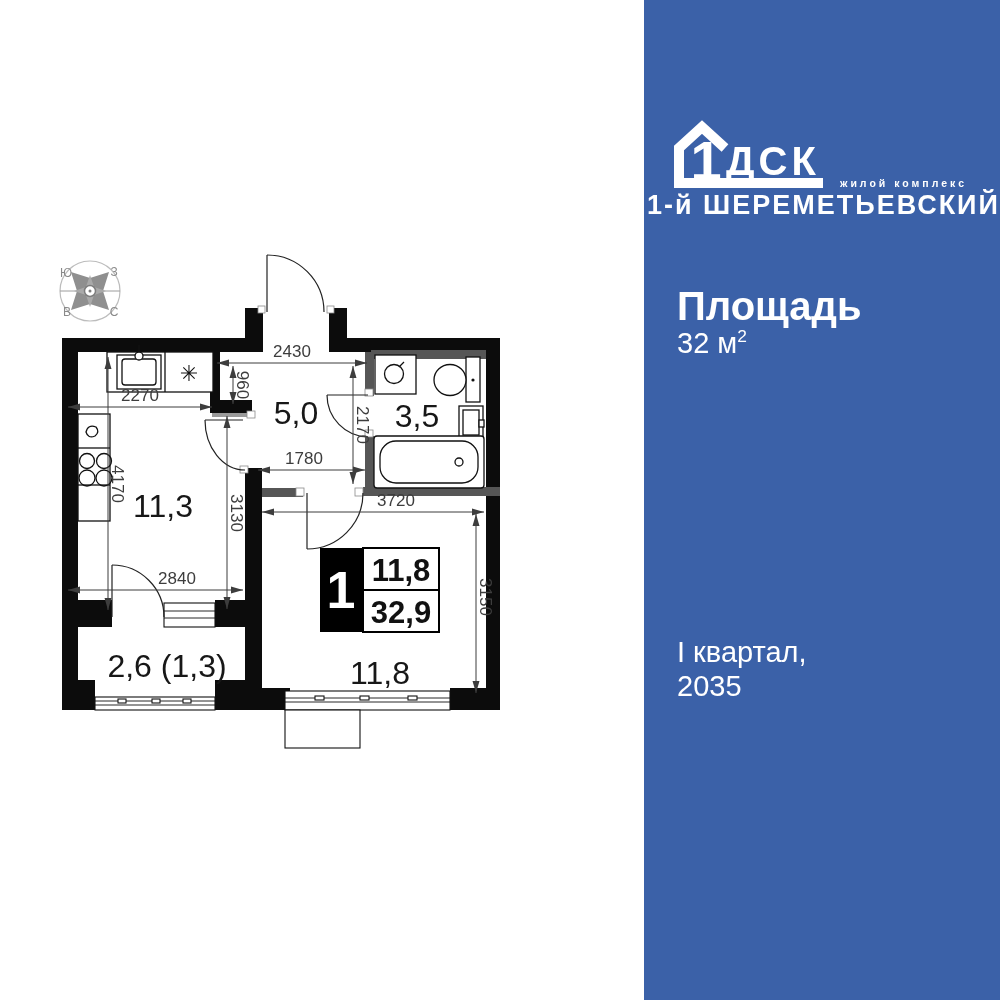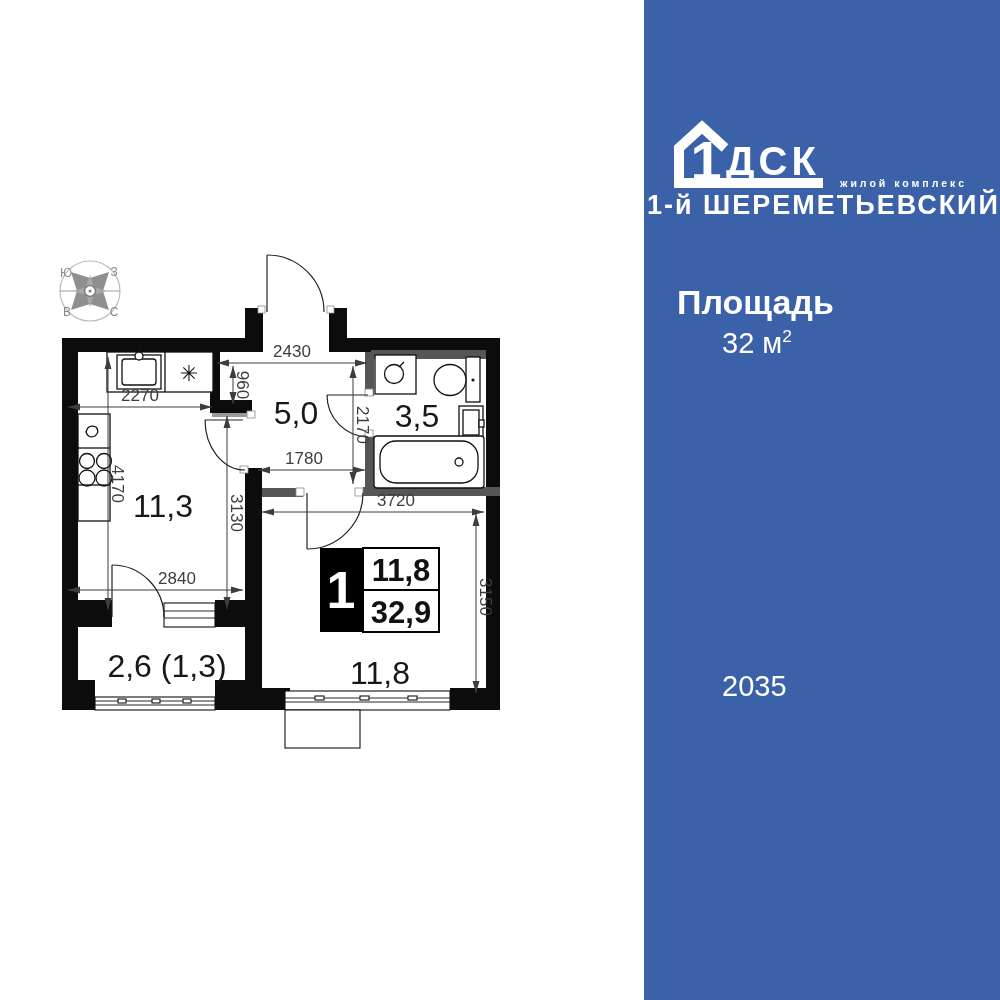--- a/index.html
+++ b/index.html
@@ -1,22 +1,22 @@
 <!DOCTYPE html>
 <html><head>
 <meta charset="utf-8">
 <style>
   html,body{margin:0;padding:0;background:#fff;}
   .stage{position:relative;width:1000px;height:1000px;background:#ffffff;overflow:hidden;
          font-family:"Liberation Sans",sans-serif;}
   .plan-svg{position:absolute;left:0;top:0;}
   .panel{position:absolute;left:644px;top:0;width:356px;height:1000px;background:#3B61A8;}
   .panel .blk{position:absolute;left:33px;color:#fff;white-space:nowrap;}
-  .p-head{font-weight:bold;font-size:34px;line-height:1.1;text-align:center;}
-  .p-val{font-size:29px;line-height:1.15;margin-left:45px;}
+  .p-head{font-weight:bold;font-size:40px;line-height:1.1;text-align:center;}
+  .p-val{font-size:29px;line-height:1.15;}
   .p-val sup{font-size:60%;}
   .logo-svg{position:absolute;left:0;top:120px;}
   svg text{font-family:"Liberation Sans",sans-serif;}
   .dimtxt{font-size:17px;fill:#3d3d3d;}
   .roomtxt{font-size:32px;fill:#171717;}
   .walls{fill:#0c0c0c;}
   .shade{fill:#565656;}
   .fix{fill:#fff;stroke:#111;stroke-width:1.3;}
   .fixline{fill:none;stroke:#111;stroke-width:1.3;}
   .door{fill:none;stroke:#222;stroke-width:1.2;}
@@ -242,16 +242,17 @@
       <text x="323" y="67" font-size="10.5" font-weight="bold" fill="#fff" letter-spacing="3" text-anchor="end">жилой комплекс</text>
       <text x="3" y="94" font-size="27" font-weight="bold" fill="#fff" letter-spacing="2">1-й ШЕРЕМЕТЬЕВСКИЙ</text>
     </svg>
 
     <div class="blk p-head" style="top:284px">Площадь</div>
     <div class="blk p-val" style="top:326px">
       <span>32 м</span><sup>2</sup>
     </div>
 
 
+    <div class="blk p-val" style="top:636px">I квартал,</div>
     <div class="blk p-val" style="top:670px">2035</div>
   </div>
 
 </div>
 
 </body></html>

